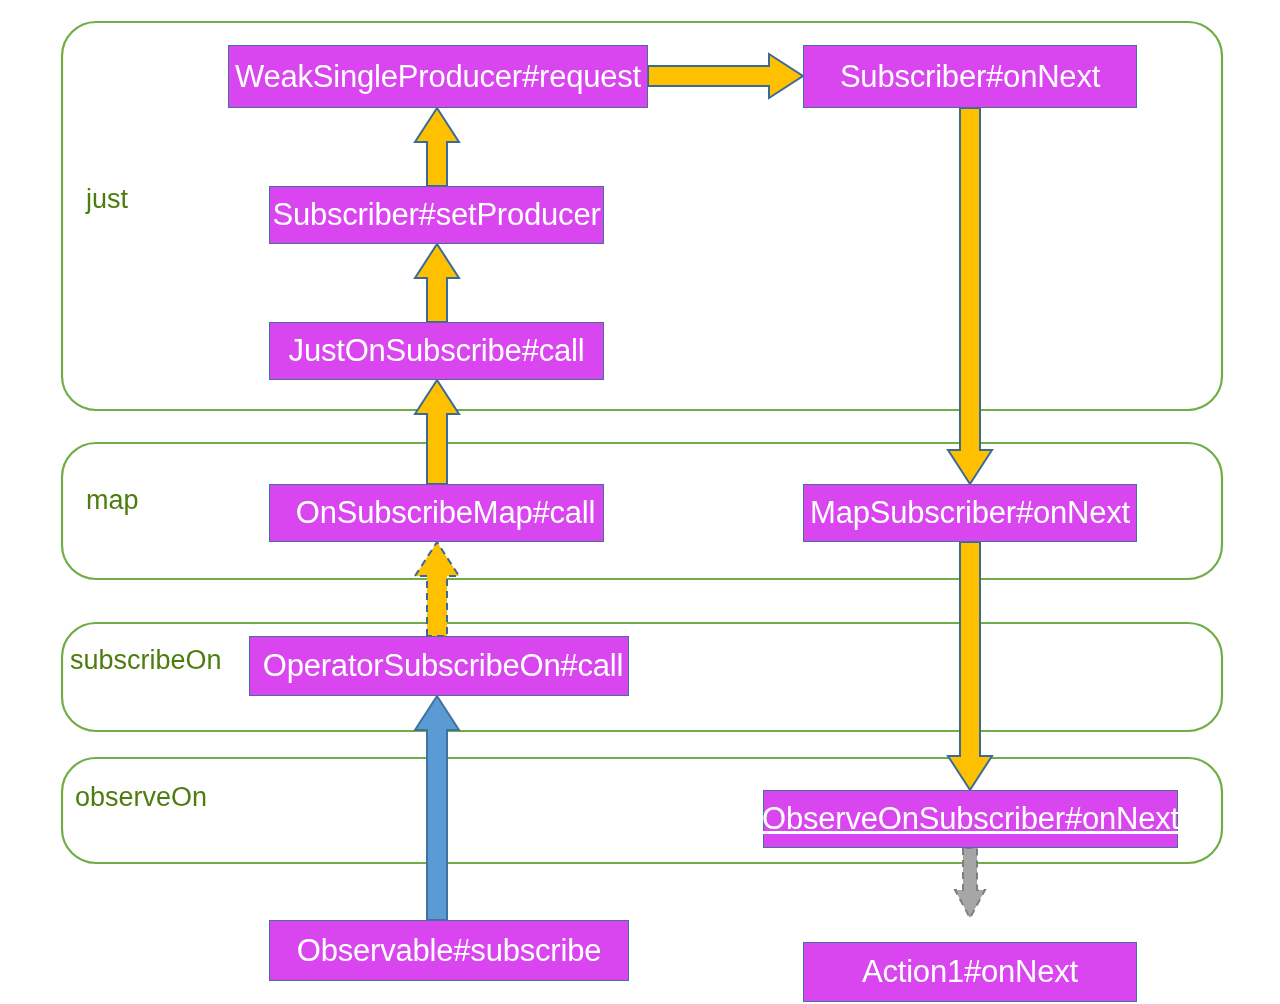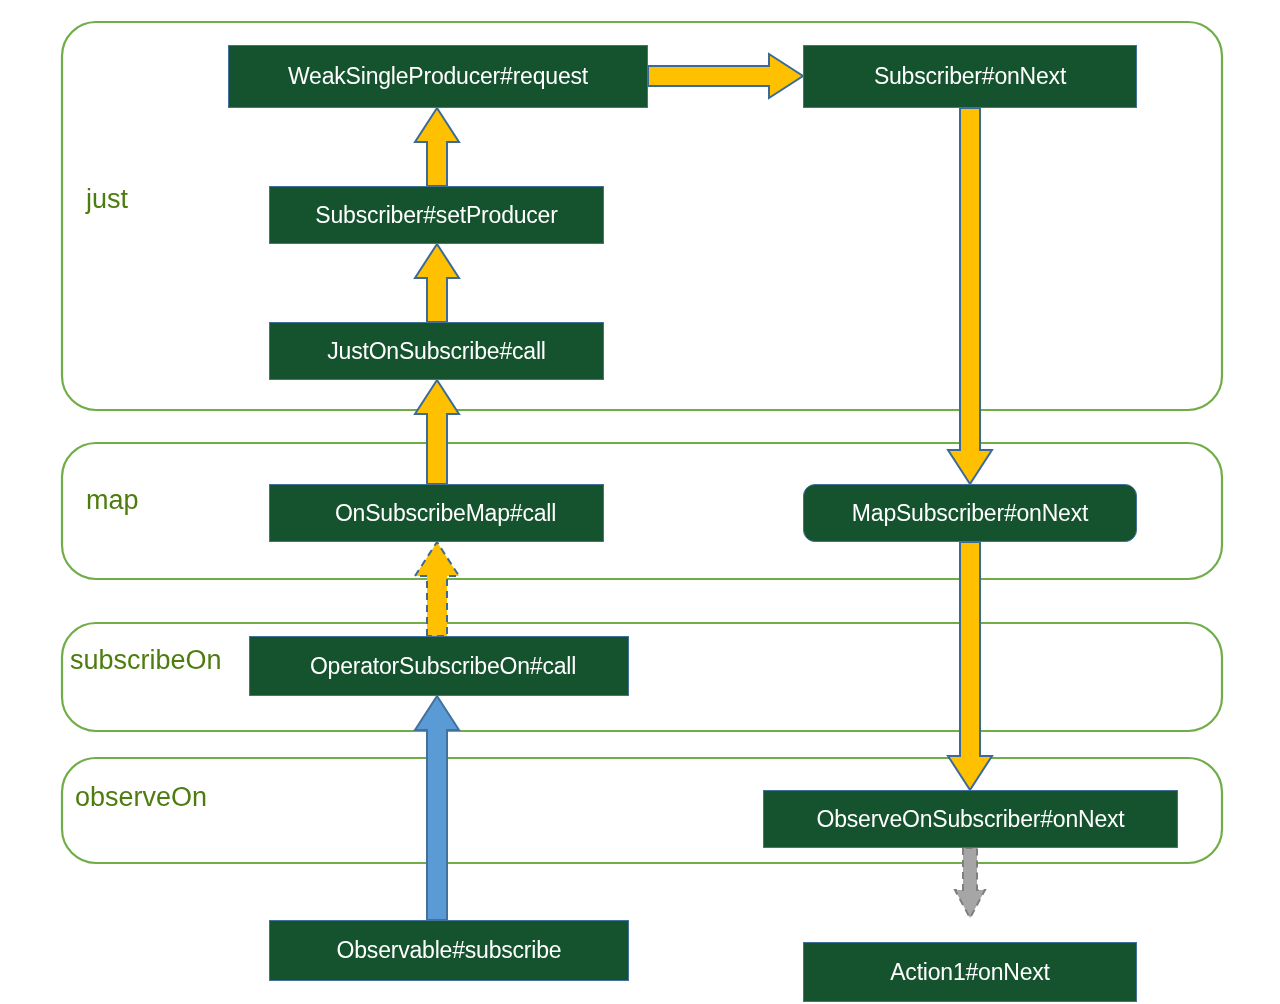--- a/index.html
+++ b/index.html
@@ -29,24 +29,24 @@
     position: absolute;
     font-size: 27px;
     color: #4d7c0f;
     font-family: "Liberation Sans", sans-serif;
     white-space: nowrap;
     line-height: 1;
   }
   .node-box {
     position: absolute;
     box-sizing: border-box;
-    background: #14532d;
+    background: #d946ef;
     border: 1px solid #41719C;
     color: #FFFFFF;
-    font-size: 23px;
+    font-size: 31px;
     font-family: "Liberation Sans", sans-serif;
     display: flex;
     align-items: center;
     justify-content: center;
     text-align: center;
     white-space: nowrap;
     letter-spacing: -0.2px;
   }
 </style>
 </head>
@@ -80,20 +80,20 @@
       <div class="group-label" style="left: 70px; top: 647px;">subscribeOn</div>
       <div class="group-label" style="left: 75px; top: 784px;">observeOn</div>
     </div>
 
   <div id="node-boxes">
       <div class="node-box" style="left: 228px; top: 45px; width: 420px; height: 63px;">WeakSingleProducer#request</div>
       <div class="node-box" style="left: 803px; top: 45px; width: 334px; height: 63px;">Subscriber#onNext</div>
       <div class="node-box" style="left: 269px; top: 186px; width: 335px; height: 58px;">Subscriber#setProducer</div>
       <div class="node-box" style="left: 269px; top: 322px; width: 335px; height: 58px;">JustOnSubscribe#call</div>
       <div class="node-box" style="left: 269px; top: 484px; width: 335px; height: 58px; padding-left: 18px;">OnSubscribeMap#call</div>
-      <div class="node-box" style="left: 803px; top: 484px; width: 334px; height: 58px; border-radius: 12px;">MapSubscriber#onNext</div>
+      <div class="node-box" style="left: 803px; top: 484px; width: 334px; height: 58px;">MapSubscriber#onNext</div>
       <div class="node-box" style="left: 249px; top: 636px; width: 380px; height: 60px; padding-left: 8px;">OperatorSubscribeOn#call</div>
-      <div class="node-box" style="left: 763px; top: 790px; width: 415px; height: 58px;">ObserveOnSubscriber#onNext</div>
+      <div class="node-box" style="left: 763px; top: 790px; width: 415px; height: 58px; text-decoration: underline;">ObserveOnSubscriber#onNext</div>
       <div class="node-box" style="left: 269px; top: 920px; width: 360px; height: 61px;">Observable#subscribe</div>
       <div class="node-box" style="left: 803px; top: 918px; width: 334px; height: 60px; margin-top: 24px;">Action1#onNext</div>
     </div>
 
 </div>
 
 </body></html>

